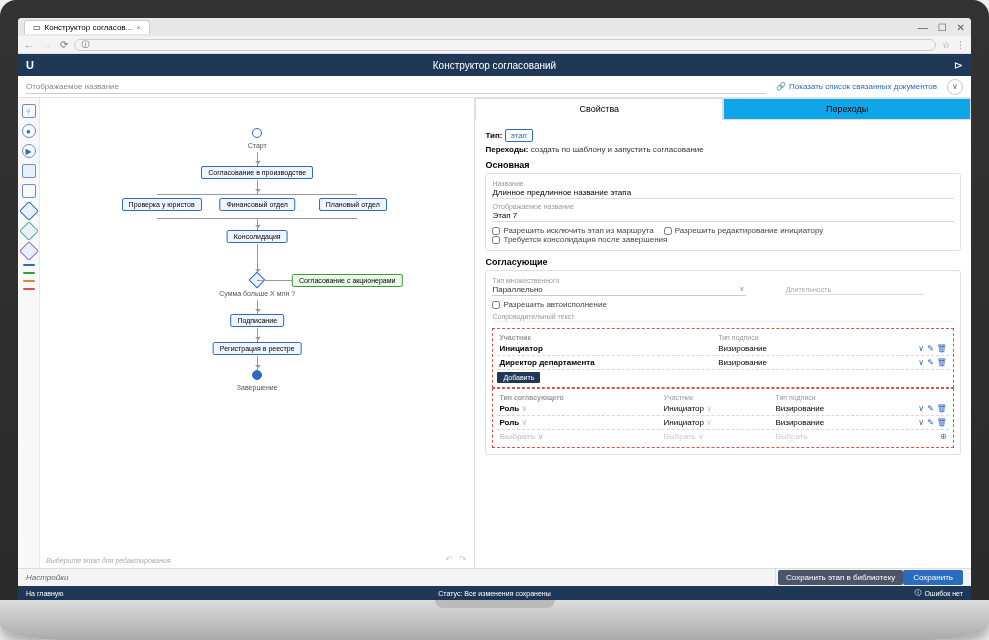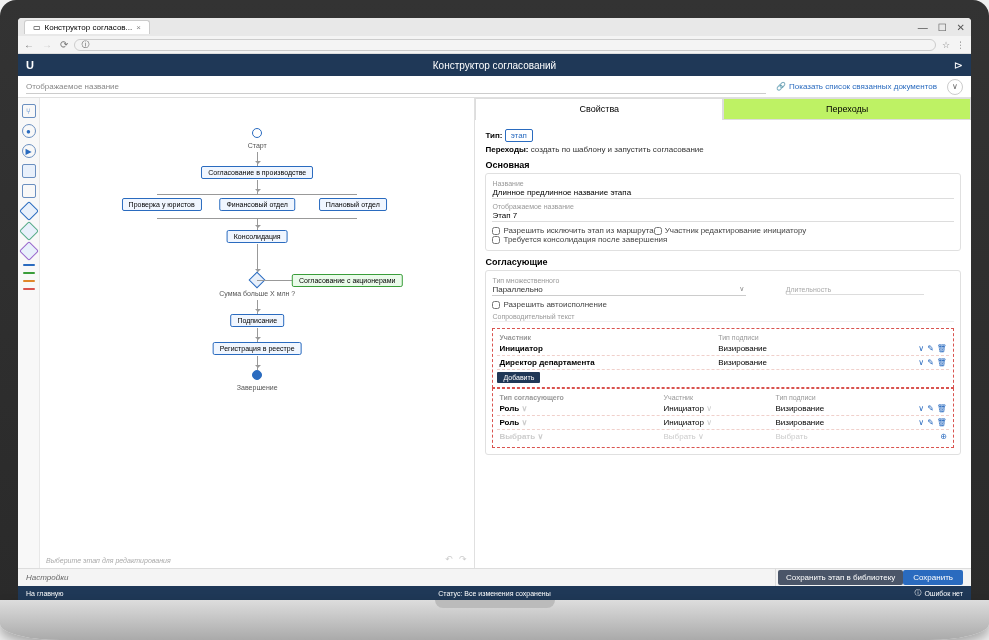--- a/index.html
+++ b/index.html
@@ -46,31 +46,31 @@
   .node-diamond { width: 12px; height: 12px; border: 1.5px solid #2a6bbf; background: #e8f0fb; transform: translateX(-50%) rotate(45deg); }
   .node-label { position: absolute; font-size: 7px; color: #555; white-space: nowrap; transform: translateX(-50%); }
   .arrow { position: absolute; width: 1px; background: #999; }
   .arrow::after { content: ''; position: absolute; bottom: -1px; left: -2px; border: 3px solid transparent; border-top-color: #999; }
   .harrow { position: absolute; height: 1px; background: #999; }
   .edit-hint { position: absolute; bottom: 4px; left: 6px; font-size: 7px; color: #aaa; font-style: italic; }
   .canvas-icons { position: absolute; bottom: 4px; right: 8px; display: flex; gap: 6px; color: #ccc; font-size: 9px; }
 
   .right-pane { width: 52%; display: flex; flex-direction: column; background: #fafafa; }
   .tabs { display: flex; }
-  .tabs .ptab { flex: 1; text-align: center; padding: 5px; font-size: 9px; background: #bef264; border: 1px solid #ddd; cursor: pointer; }
+  .tabs .ptab { flex: 1; text-align: center; padding: 5px; font-size: 9px; background: #0ea5e9; border: 1px solid #ddd; cursor: pointer; }
   .tabs .ptab.active { background: #fff; border-bottom: none; }
   .props { flex: 1; padding: 6px 10px; overflow: auto; background: #fff; }
   .tag { display: inline-block; border: 1px solid #2a6bbf; color: #2a6bbf; padding: 1px 5px; font-size: 8px; border-radius: 2px; }
   .row { margin: 3px 0; font-size: 8px; color: #333; }
   .row b { color: #000; }
   .section-h { font-weight: bold; font-size: 9px; margin: 6px 0 3px; }
   .box { border: 1px solid #e0e0e0; border-radius: 3px; padding: 6px; margin-bottom: 6px; }
   .small-label { font-size: 7px; color: #999; }
   .input-line { border-bottom: 1px solid #ddd; padding: 1px 0; font-size: 8px; margin-bottom: 4px; }
-  .chk-row { display: flex; gap: 0; font-size: 8px; color: #444; }
+  .chk-row { display: flex; gap: 10px; font-size: 8px; color: #444; }
   .chk-row label { display: flex; align-items: center; gap: 3px; }
   .chk { width: 8px; height: 8px; }
   .sel { width: 55%; display: inline-block; border-bottom: 1px solid #ccc; font-size: 8px; padding: 1px 0; position: relative; color: #333; }
   .sel::after { content: '∨'; position: absolute; right: 2px; color: #888; font-size: 7px; }
   .dur { display: inline-block; margin-left: 8%; border-bottom: 1px solid #ddd; font-size: 7px; color: #aaa; padding: 1px 0; width: 30%; }
   
   .redbox { border: 1px dashed #d9534f; padding: 4px; margin-bottom: 0; position: relative; }
   .thead { display: flex; font-size: 7px; color: #999; padding: 1px 2px; }
   .trow { display: flex; align-items: center; padding: 2px; font-size: 8px; border-bottom: 1px dashed #f0d0cb; }
   .trow:last-child { border-bottom: none; }
@@ -220,21 +220,21 @@
               <div class="input-line">Длинное предлинное название этапа</div>
               <div class="small-label">Отображаемое название</div>
               <div class="input-line">Этап 7</div>
               <div class="chk-row">
                 <label>
                     <input type="checkbox" class="chk" style="">
                     <span>Разрешить исключить этап из маршрута</span>
                   </label>
                 <label>
                     <input type="checkbox" class="chk" style="">
-                    <span>Участник редактирование инициатору</span>
+                    <span>Разрешить редактирование инициатору</span>
                   </label>
               </div>
               <div class="chk-row">
                 <label>
                     <input type="checkbox" class="chk" style="">
                     <span>Требуется консолидация после завершения</span>
                   </label>
               </div>
             </div>
 

